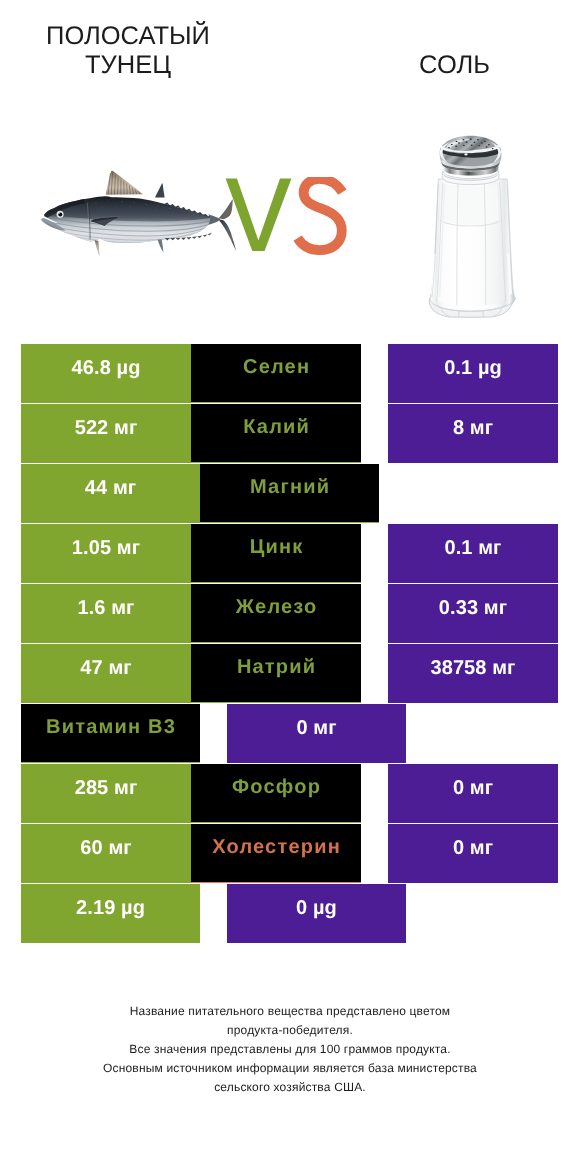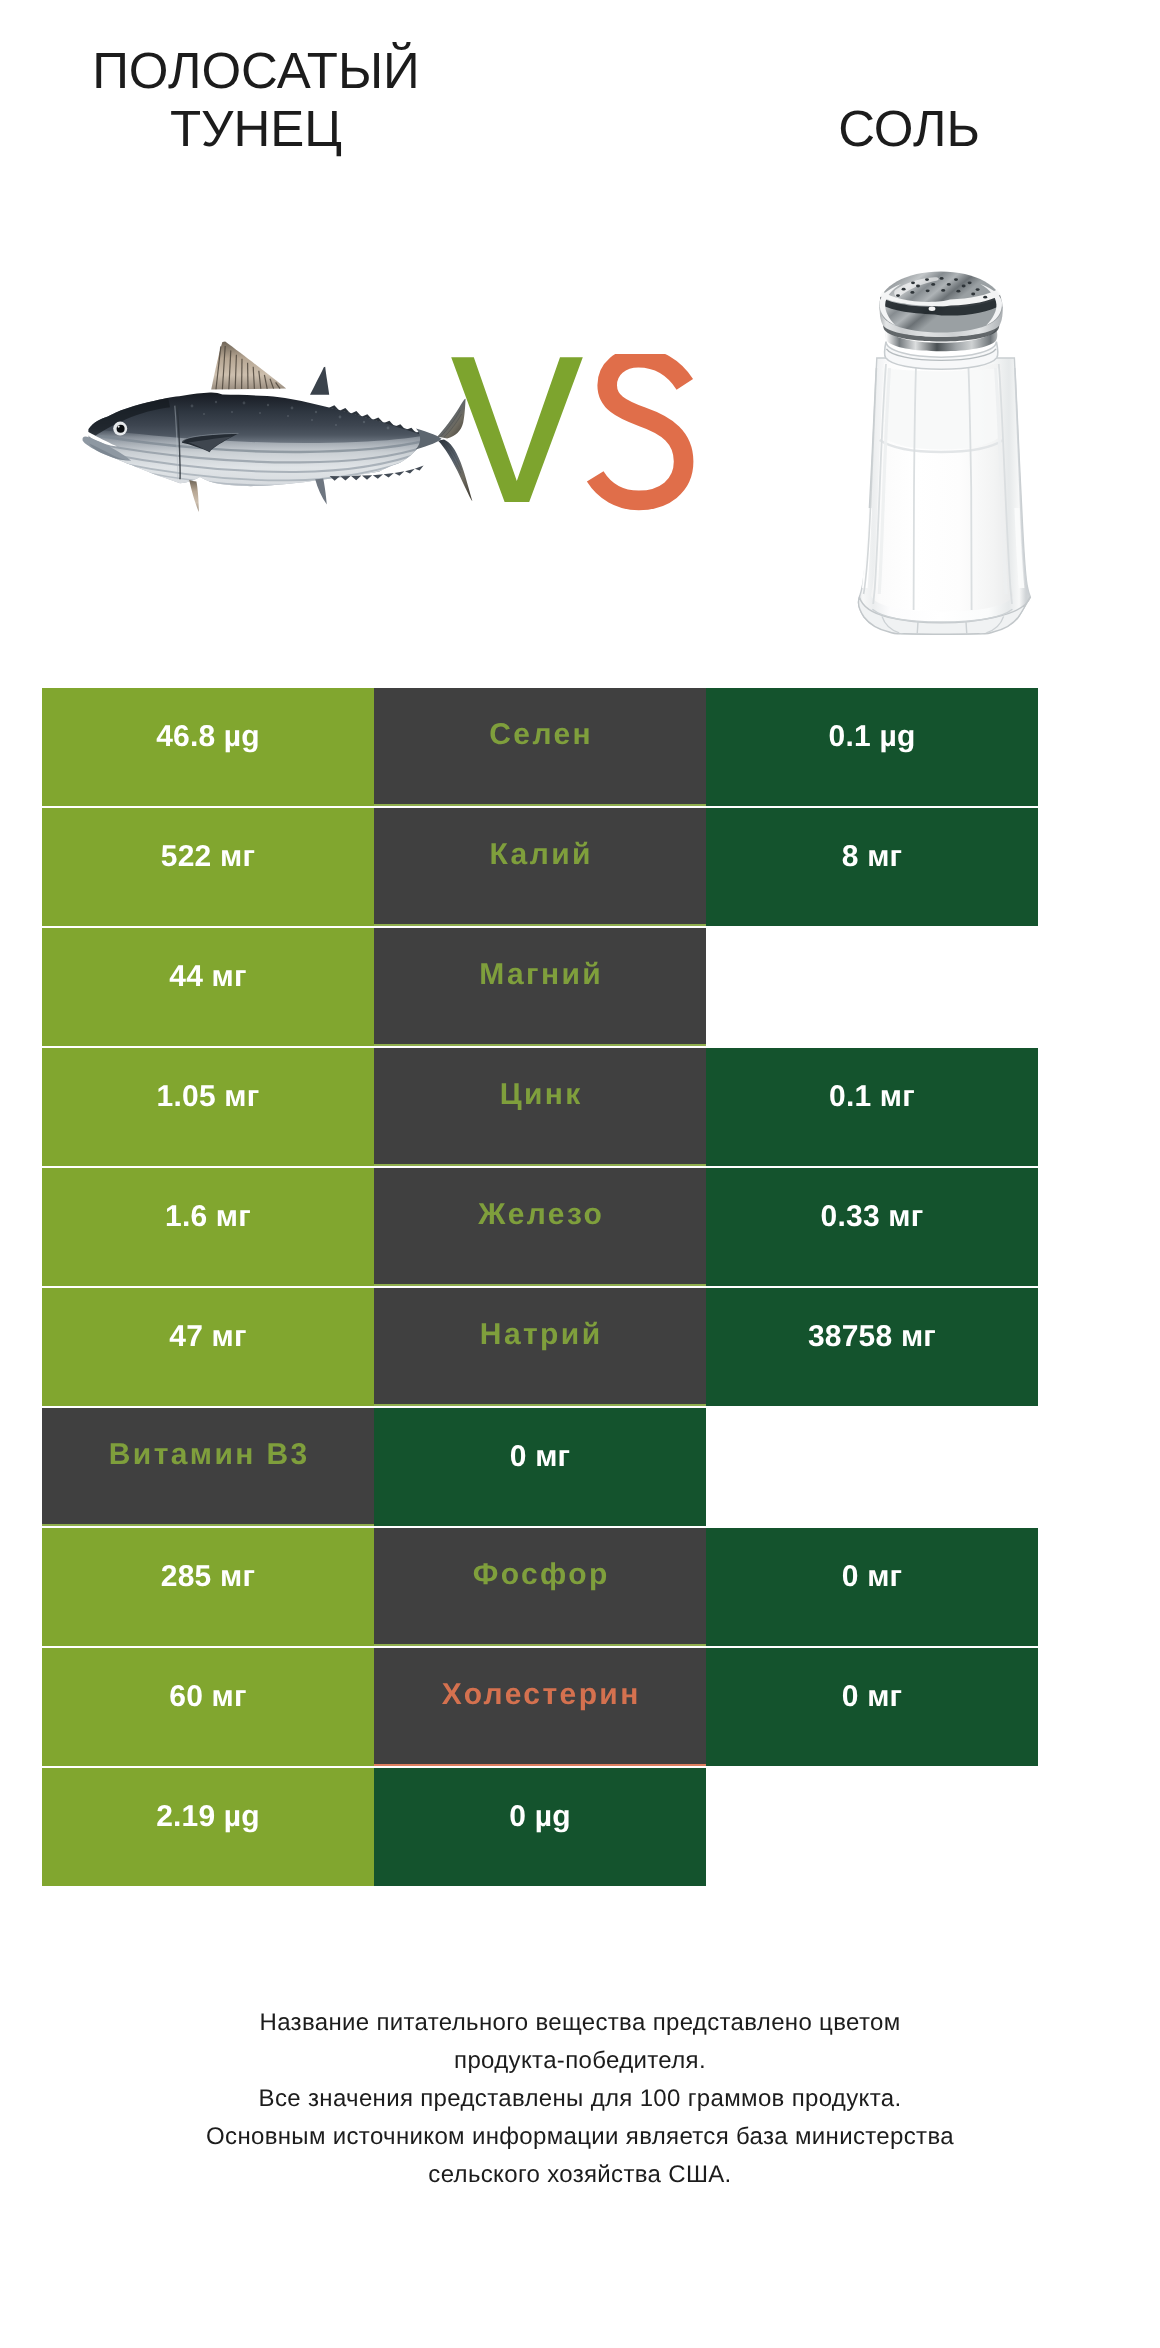--- a/index.html
+++ b/index.html
@@ -20,26 +20,26 @@
   #vs{position:absolute;left:225px;top:177px;width:122px;height:80px;}
   #vs svg{display:block;position:absolute;left:0;top:0;}
   .vs-text{position:absolute;width:1px;height:1px;overflow:hidden;clip:rect(0 0 0 0);color:transparent;}
   #salt-wrap{position:absolute;left:422px;top:14px;width:96px;height:186px;}
   #salt-wrap svg{display:block;width:96px;height:186px;}
 
   
   #table{position:absolute;left:21px;top:344px;width:537px;}
   .row{position:relative;height:59px;margin-bottom:1px;display:flex;}
   .row:last-child{margin-bottom:0;align-items:center;}
-  .cell{width:166px;height:59px;box-sizing:border-box;display:flex;align-items:center;
-        justify-content:center;font-size:15px;font-weight:700;letter-spacing:0.1px;
+  .cell{width:179px;height:59px;box-sizing:border-box;display:flex;align-items:center;
+        justify-content:center;font-size:20px;font-weight:700;letter-spacing:0.1px;
         padding-bottom:11px;}
   .cell-left{background:#81a62f;color:#fff;}
-  .cell-right{background:#14532d;color:#fff;}
-  .cell-mid{background:#404040;color:#7f9f3c;border-bottom:1px solid #8fae4e;letter-spacing:1.2px;
+  .cell-right{background:#4c1d95;color:#fff;margin-left:27px;}
+  .cell-mid{background:#000000;color:#7f9f3c;border-bottom:1px solid #8fae4e;letter-spacing:1.2px;
             text-indent:1.2px;}
   .row.win-right .cell-mid{color:#d4714f;border-bottom-color:#dd7f5f;}
 
   
   #footer{position:absolute;left:0;top:1002px;width:580px;text-align:center;color:#1c1c1c;
           font-size:12px;line-height:19px;font-weight:400;letter-spacing:0.17px;}
   #footer div{height:19px;white-space:nowrap;}
 </style>
 </head>
 <body>

